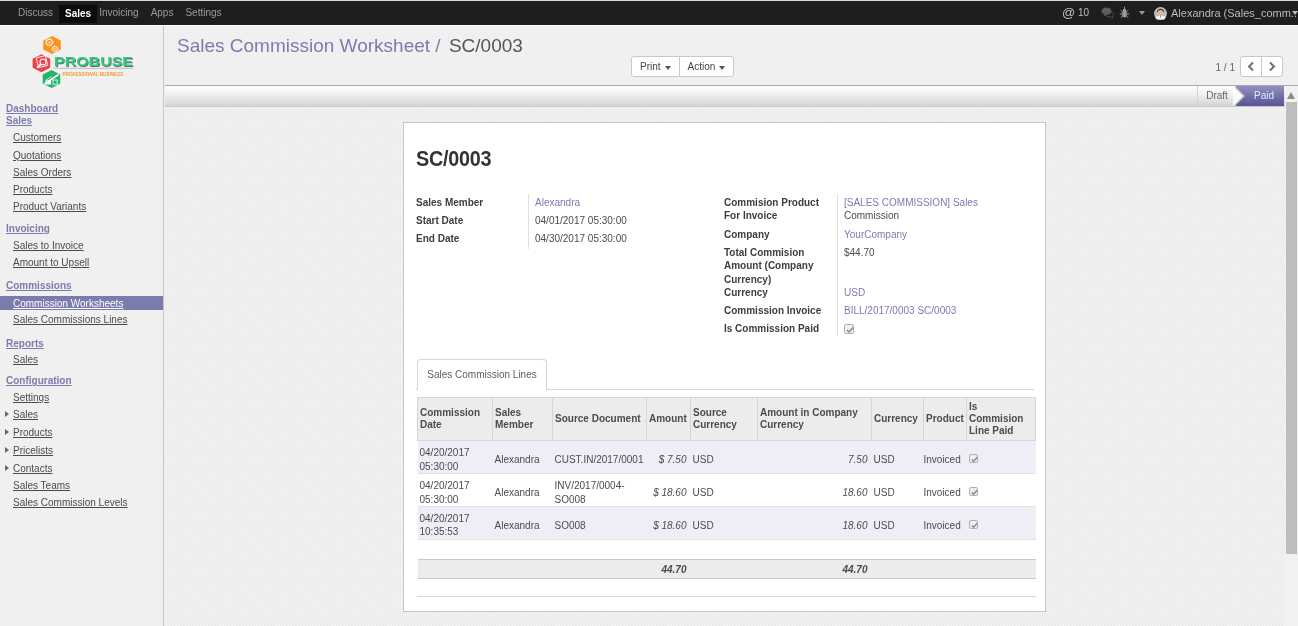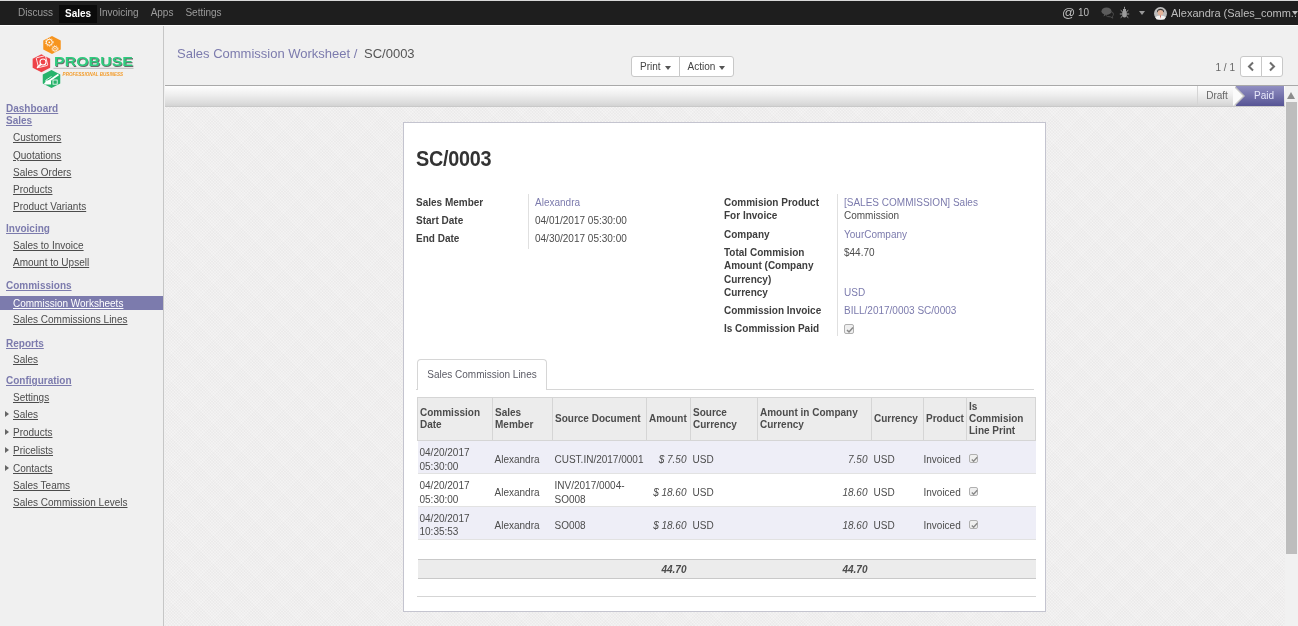--- a/index.html
+++ b/index.html
@@ -17,21 +17,21 @@
 
 .sidebar { position:absolute; left:0; top:26px; width:164px; bottom:0; background:#f0f0f0; border-right:1px solid #c6c6c6; }
 .m-h, .m-i { position:absolute; font-size:10px; height:13px; line-height:13px; white-space:nowrap;text-decoration:underline; }
 .m-h { font-weight:bold; color:#7c7bad; left:6px; }
 .m-i { color:#4c4c4c; left:13px; }
 .m-i .caret { position:absolute; left:-8px; top:3px; width:0; height:0; border-left:4px solid #666; border-top:3px solid transparent; border-bottom:3px solid transparent; }
 .m-sel { position:absolute; left:0; top:270px; width:163px; height:14px; background:#7c7bad; }
 
 
 .cpanel { position:absolute; left:165px; top:26px; right:0; height:60px; background:#f0f0f0; border-bottom:1px solid #a9a9a9; }
-.breadcrumb { position:absolute; left:12px; top:20px; font-size:13px; color:#7c7bad; }
+.breadcrumb { position:absolute; left:12px; top:9px; font-size:19px; color:#7c7bad; }
 .breadcrumb .cur { color:#555; }
 .btngroup { position:absolute; left:466px; top:30px; }
 .btn { display:inline-block; background:#fff; border:1px solid #c8c8c8; color:#444; font-size:10px; height:21px; line-height:19px; padding:0 8px; vertical-align:top; }
 .btn.bleft { border-radius:3px 0 0 3px; }
 .btn.bright { border-radius:0 3px 3px 0; margin-left:-1px; }
 .dcaret { display:inline-block; width:0; height:0; border-top:4px solid #555; border-left:3.5px solid transparent; border-right:3.5px solid transparent; margin-left:4px; }
 .pager { position:absolute; right:63px; top:36px; font-size:10px; color:#666; }
 .pagerbtns { position:absolute; right:15px; top:30px; }
 .pbtn { display:inline-block; background:#fff; border:1px solid #c8c8c8; width:22px; height:21px; line-height:18px; text-align:center; color:#666; font-size:14px; vertical-align:top; }
 .pbtn.l { border-radius:3px 0 0 3px; }
@@ -219,21 +219,21 @@
     <tbody>
         <tr>
       <th style="width:75px;">Commission Date</th>
       <th style="width:60px;">Sales Member</th>
       <th style="width:94px;white-space:nowrap;">Source Document</th>
       <th style="width:44px;">Amount</th>
       <th style="width:67px;">Source Currency</th>
       <th style="width:114px;">Amount in Company Currency</th>
       <th style="width:52px;">Currency</th>
       <th style="width:43px;">Product</th>
-      <th style="width:69px;">Is Commision Line Print</th>
+      <th style="width:69px;">Is Commision Line Paid</th>
     </tr>
     <tr class="odd">
       <td>04/20/2017 05:30:00</td>
       <td>Alexandra</td>
       <td class="sd">CUST.IN/2017/0001</td>
       <td class="num">$ 7.50</td>
       <td>USD</td>
       <td class="num">7.50</td>
       <td>USD</td>
       <td style="padding-left:0;">Invoiced</td>

